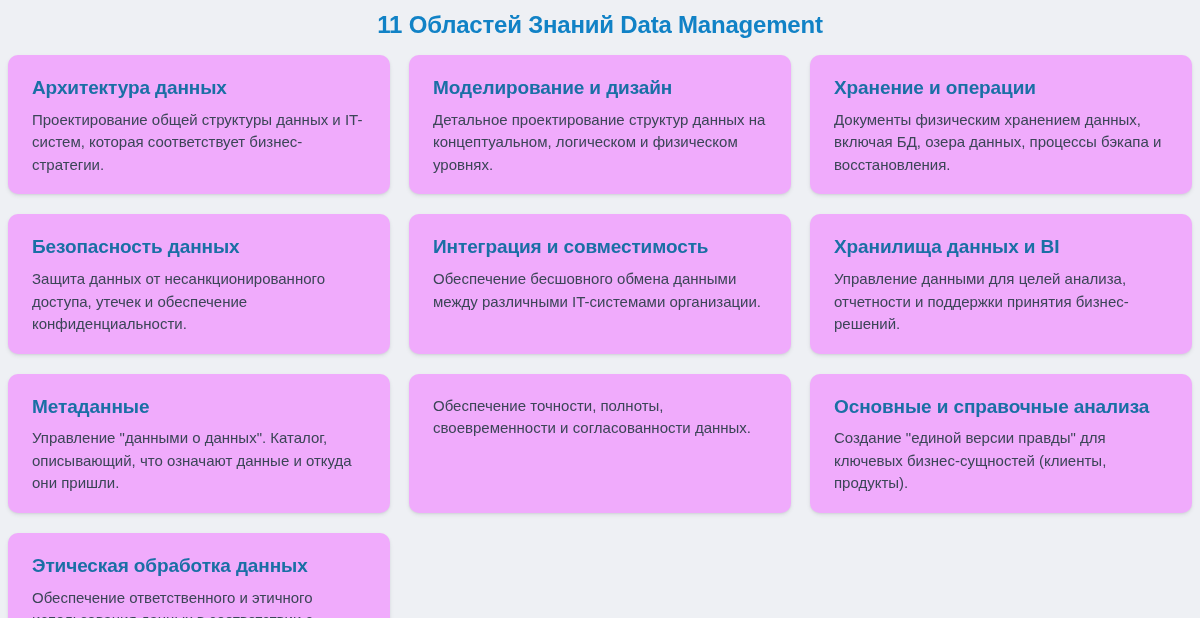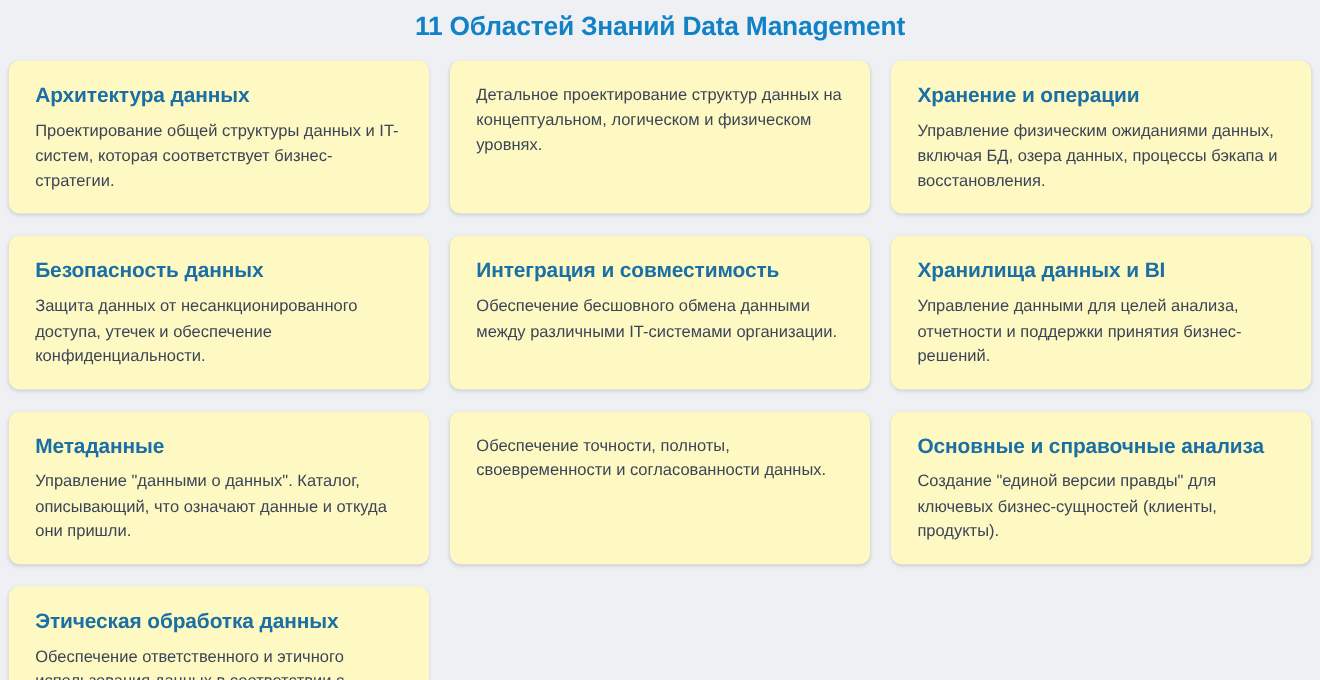--- a/index.html
+++ b/index.html
@@ -18,21 +18,21 @@
     padding: 11px 0 16px 0;
   }
   .cards-grid {
     display: grid;
     grid-template-columns: repeat(3, 1fr);
     column-gap: 19px;
     row-gap: 20px;
     padding: 0 8px 18px 8px;
   }
   .card {
-    background: #fef9c3;
+    background: #f0abfc;
     border-radius: 10px;
     padding: 21px 24px 18px 24px;
     box-shadow: 0 1px 2px rgba(16,24,40,0.06), 0 2px 4px rgba(16,24,40,0.08);
   }
   .card h2 {
     color: #1a6fa5;
     font-size: 19px;
     font-weight: bold;
     line-height: 1.25;
     margin-bottom: 9px;
@@ -50,26 +50,27 @@
 <h1 class="page-title">11 Областей Знаний Data Management</h1>
 
 <main class="cards-grid">
 
   <section class="card">
     <h2>Архитектура данных</h2>
     <p>Проектирование общей структуры данных и IT-систем, которая соответствует бизнес-стратегии.</p>
   </section>
 
   <section class="card">
+    <h2>Моделирование и дизайн</h2>
     <p>Детальное проектирование структур данных на концептуальном, логическом и физическом уровнях.</p>
   </section>
 
   <section class="card">
     <h2>Хранение и операции</h2>
-    <p>Управление физическим ожиданиями данных, включая БД, озера данных, процессы бэкапа и восстановления.</p>
+    <p>Документы физическим хранением данных, включая БД, озера данных, процессы бэкапа и восстановления.</p>
   </section>
 
   <section class="card">
     <h2>Безопасность данных</h2>
     <p>Защита данных от несанкционированного доступа, утечек и обеспечение конфиденциальности.</p>
   </section>
 
   <section class="card">
     <h2>Интеграция и совместимость</h2>
     <p>Обеспечение бесшовного обмена данными между различными IT-системами организации.</p>

